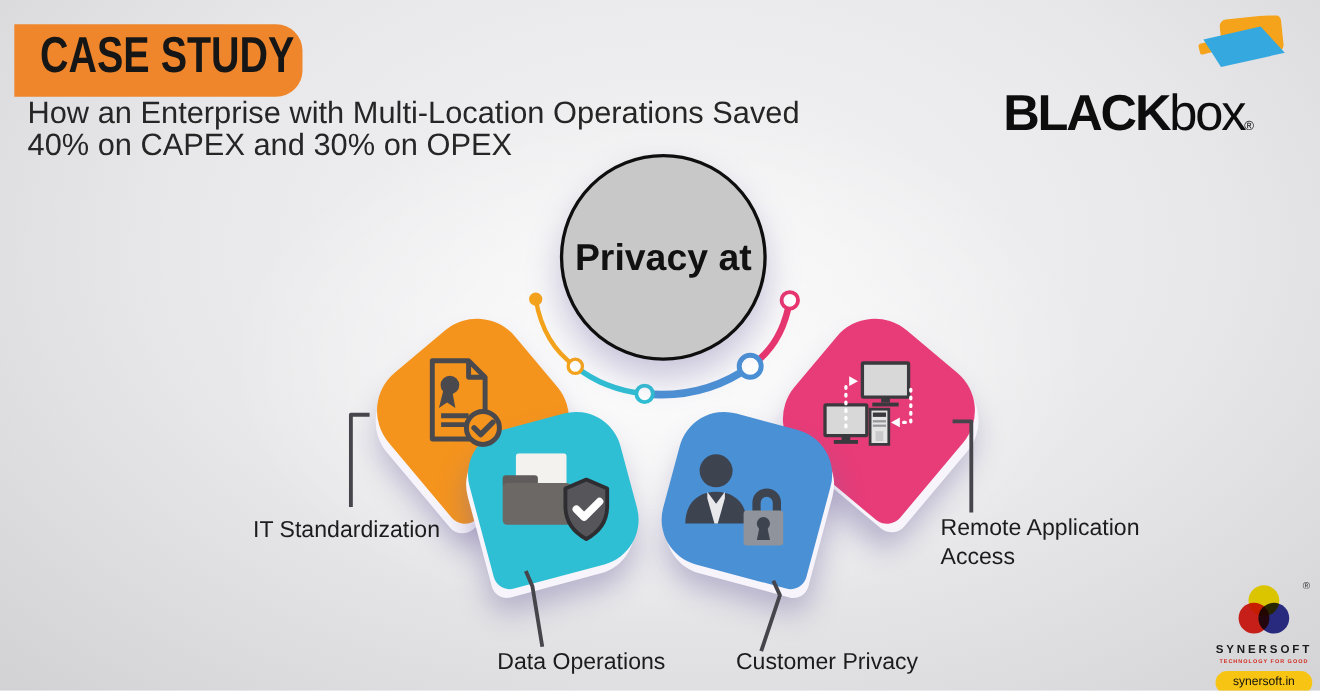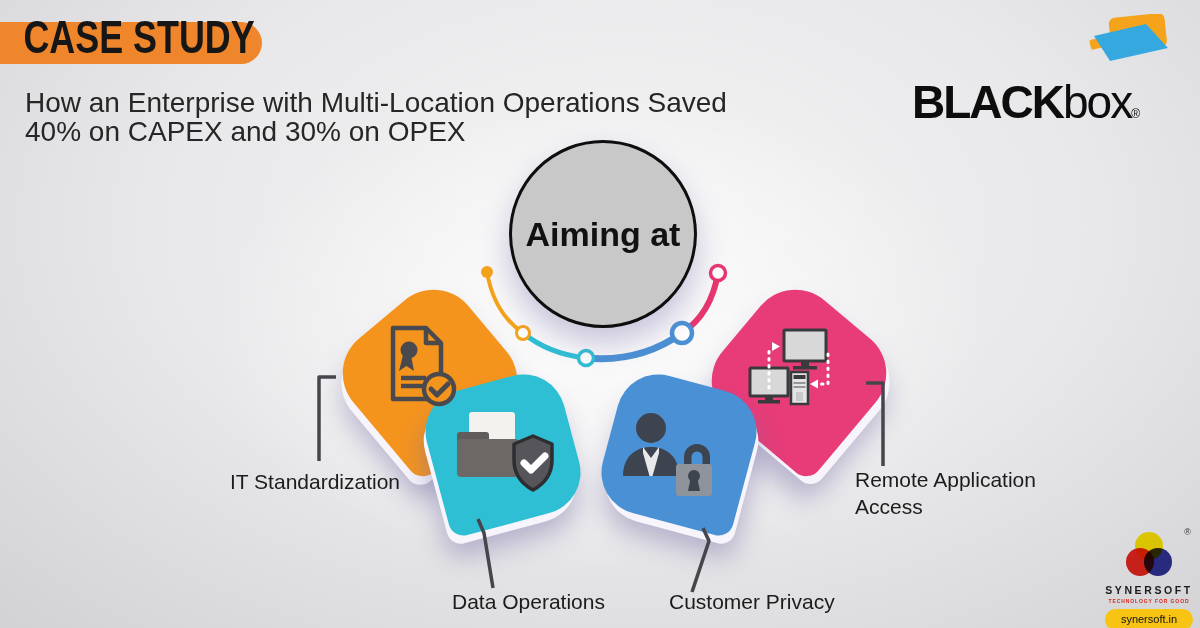--- a/index.html
+++ b/index.html
@@ -5,23 +5,23 @@
   html,body{margin:0;padding:0;}
   body{font-family:"Liberation Sans", sans-serif;}
   .canvas{
     position:relative;width:1200px;height:628px;overflow:hidden;
     background:
       radial-gradient(ellipse 560px 340px at 600px 330px, rgba(255,255,255,.85) 0%, rgba(255,255,255,0) 70%),
       radial-gradient(ellipse 980px 620px at 52% 36%, #f4f4f5 0%, #e8e8ea 48%, #cdcdd0 100%);
   }
   
   .banner{
-    position:absolute;left:0;top:22px;width:262px;height:42px;
+    position:absolute;left:13px;top:22px;width:262px;height:66px;
     background:#F0862C;border-radius:0 24px 24px 0;
-    display:flex;align-items:flex-end;
+    display:flex;align-items:flex-start;
   }
   .banner span{
     display:inline-block;color:#161616;font-weight:800;font-size:46px;
     letter-spacing:0px;transform:scaleX(.78);transform-origin:left center;
     padding-left:30px;white-space:nowrap;
   }
   
   .headline{position:absolute;left:25px;top:88px;font-size:28px;line-height:29px;color:#262626;}
   
   .brand{position:absolute;left:912px;top:50px;white-space:nowrap;margin-top:25px;}
@@ -158,21 +158,21 @@
   </svg>
 
   <svg class="overlay" viewBox="0 0 1200 628">
     <path d="M336,377 L319,377 L319,461" fill="none" stroke="#45454B" stroke-width="3.5" stroke-linejoin="round"></path>
     <path d="M478,519 L484,533 L493,588" fill="none" stroke="#45454B" stroke-width="3.5" stroke-linejoin="round"></path>
     <path d="M703,528 L709,541 L692,592" fill="none" stroke="#45454B" stroke-width="3.5" stroke-linejoin="round"></path>
     <path d="M866,383 L883,383 L883,466" fill="none" stroke="#45454B" stroke-width="3.5" stroke-linejoin="round"></path>
   </svg>
 
   <div class="aiming-circle">
-    <span>Aiming at</span>
+    <span>Privacy at</span>
   </div>
 
   <div class="goal-label label-it">IT Standardization</div>
   <div class="goal-label label-dp">Data Operations</div>
   <div class="goal-label label-cp">Customer Privacy</div>
   <div class="goal-label label-ra">Remote Application Access</div>
 
   <div class="synersoft">
     <div class="venn-wrap">
       <svg width="64" height="48" viewBox="0 0 64 48">

